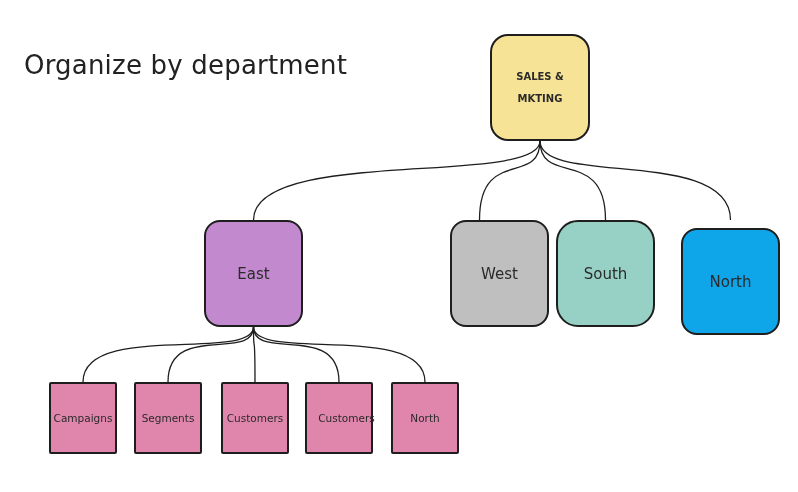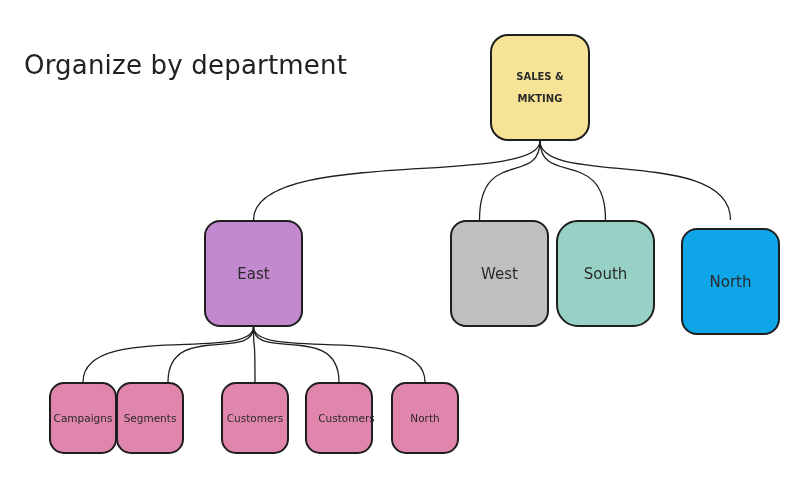--- a/index.html
+++ b/index.html
@@ -2,21 +2,21 @@
 <html><head>
   <meta charset="utf-8">
   <style>
     html, body { margin: 0; padding: 0; background: #ffffff; }
     body { width: 798px; height: 492px; position: relative; overflow: hidden; font-family: "DejaVu Sans", sans-serif; }
     #title { position: absolute; left: 24px; top: 50px; font-size: 26px; color: #222; font-family: "DejaVu Sans", sans-serif; letter-spacing: 0.2px; }
     #links { position: absolute; left: 0; top: 0; width: 798px; height: 492px; }
     .node { position: absolute; box-sizing: border-box; border: 2.5px solid #1e1e1e; border-radius: 16px; display: flex; align-items: center; justify-content: center; text-align: center; color: #2a2a2a; cursor: pointer; }
     .node.root { left: 490px; top: 34px; width: 100px; height: 107px; border-radius: 18px; font-weight: bold; font-size: 10px; line-height: 22px; padding: 0 6px; }
     .node.mid { top: 220px; width: 99px; height: 107px; font-size: 15px; }
-    .node.leaf { top: 382px; width: 68px; height: 72px; border-radius: 15px; font-size: 10.5px; }
+    .node.leaf { top: 382px; width: 68px; height: 72px; border-radius: 2px; font-size: 10.5px; }
   </style>
 </head>
 <body>
 
 <div id="title">Organize by department</div>
 
 <svg id="links" xmlns="http://www.w3.org/2000/svg">
     <path d="M 540 141 C 540 186.55, 253.5 146.55, 253.5 220" fill="none" stroke="#1e1e1e" stroke-width="1.3"></path>
     <path d="M 540 141 C 540 186.55, 479.5 146.55, 479.5 220" fill="none" stroke="#1e1e1e" stroke-width="1.3"></path>
     <path d="M 540 141 C 540 186.55, 605.5 146.55, 605.5 220" fill="none" stroke="#1e1e1e" stroke-width="1.3"></path>
@@ -29,16 +29,16 @@
   </svg>
 
 <div class="node root" id="n-root" style="background: rgb(247, 227, 150);">SALES &amp; MKTING</div>
 
 <div class="node mid" id="n-east" style="left: 204px; background: rgb(194, 137, 207);">East</div>
 <div class="node mid" id="n-west" style="left: 430px; background: rgb(191, 191, 191); margin-left: 20px;">West</div>
 <div class="node mid" id="n-south" style="left: 556px; background: rgb(151, 209, 197); border-radius: 22px;">South</div>
 <div class="node mid" id="n-north" style="left: 681px; background: #0ea5e9; margin-top: 8px;">North</div>
 
 <div class="node leaf" id="n-campaigns" style="left: 49px; background: rgb(224, 134, 173);">Campaigns</div>
-<div class="node leaf" id="n-segments" style="left: 116px; background: rgb(224, 134, 173);">Segments</div>
+<div class="node leaf" id="n-segments" style="left: 134px; background: rgb(224, 134, 173);">Segments</div>
 <div class="node leaf" id="n-prospects" style="left: 221px; background: rgb(224, 134, 173);">Customers</div>
 <div class="node leaf" id="n-customers" style="left: 305px; background: rgb(224, 134, 173); padding-left: 15px;">Customers</div>
 <div class="node leaf" id="n-sales" style="left: 391px; background: rgb(224, 134, 173);">North</div>
 
 </body></html>

